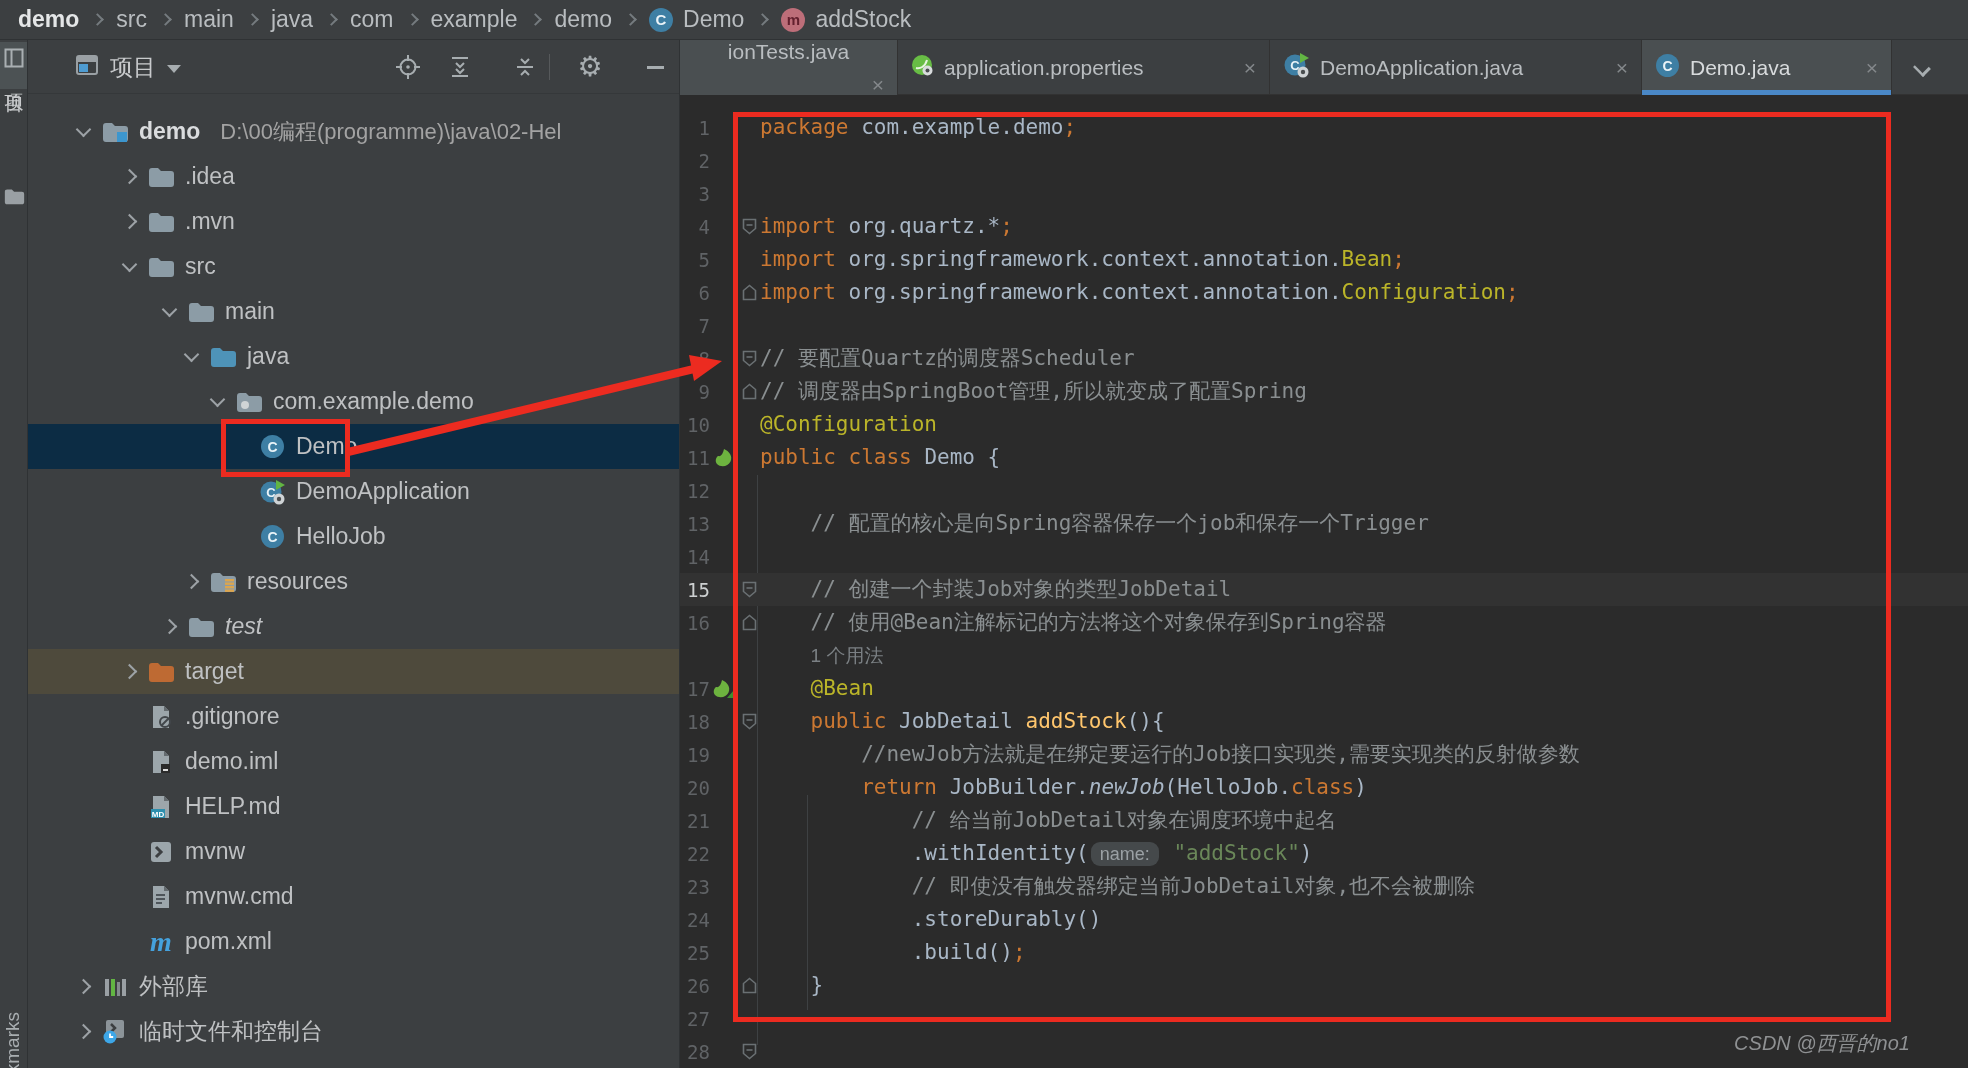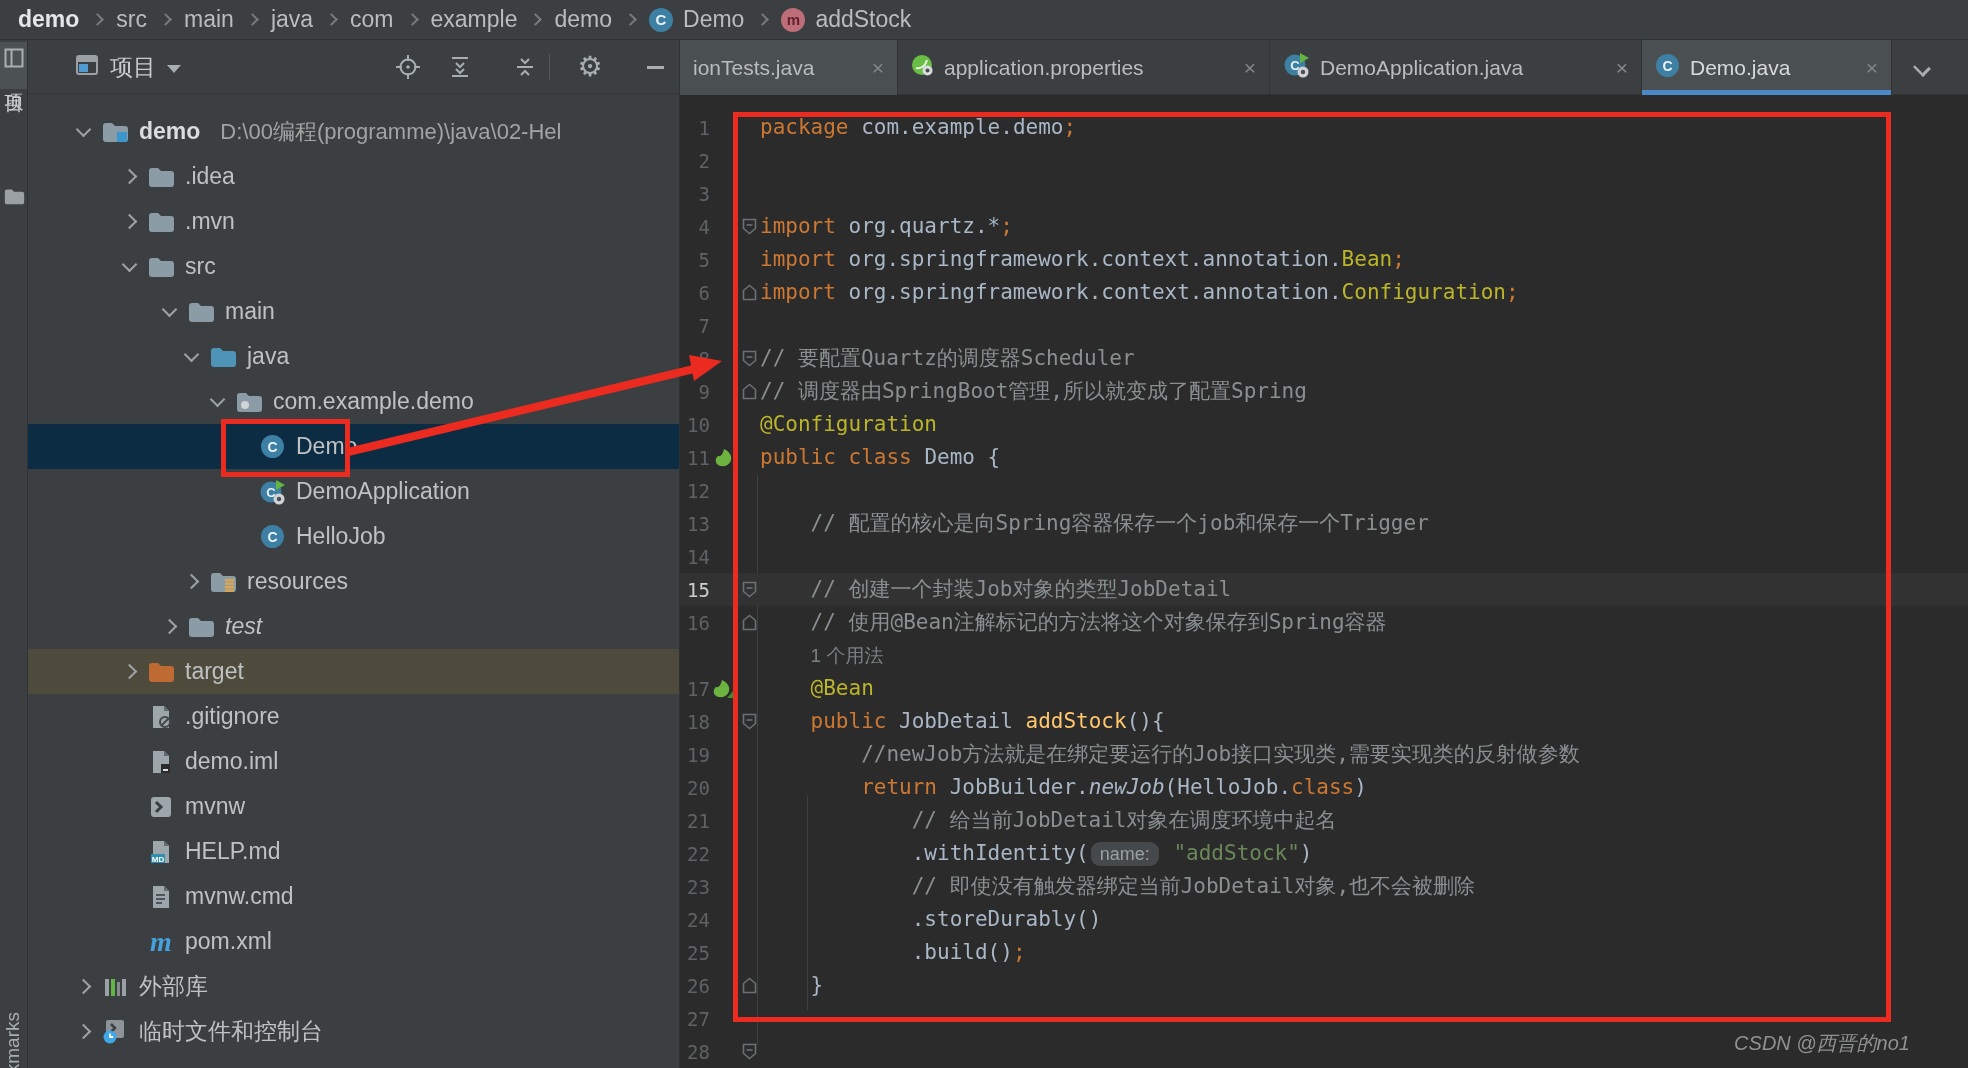--- a/index.html
+++ b/index.html
@@ -401,38 +401,38 @@
             <path d="M13 1l5 5h-5z" fill="#646B6F"></path>
             <rect x="10" y="14" width="9" height="9" fill="#2B2B2B"></rect>
             <rect x="12" y="19" width="5" height="2" fill="#DDDDDD"></rect>
           </svg>
         </span>
         <span class="tlabel">demo.iml</span>
       </div>
       <div class="trow" style="padding-left: 84px;">
         <span class="cbox"></span>
         <span class="ibox">
-          <svg width="22" height="22">
-            <rect x="1" y="1" width="20" height="20" rx="3" fill="#9CA6AB"></rect>
-            <path d="M6 6l5 5-5 5" fill="none" stroke="#3C3F41" stroke-width="3"></path>
-          </svg>
-        </span>
-        <span class="tlabel">mvnw</span>
-      </div>
-      <div class="trow" style="padding-left: 84px;">
-        <span class="cbox"></span>
-        <span class="ibox">
           <svg width="20" height="24" viewBox="0 0 20 24">
             <path d="M2 1h11l5 5v17H2z" fill="#9CA6AB"></path>
             <path d="M13 1l5 5h-5z" fill="#646B6F"></path>
             <rect x="0" y="14" width="14" height="9" fill="#2E8FAE"></rect>
             <text x="7" y="21.5" font-size="8" font-weight="bold" fill="#FFFFFF" text-anchor="middle" font-family="Liberation Sans,sans-serif">MD</text>
           </svg>
         </span>
         <span class="tlabel">HELP.md</span>
+      </div>
+      <div class="trow" style="padding-left: 84px;">
+        <span class="cbox"></span>
+        <span class="ibox">
+          <svg width="22" height="22">
+            <rect x="1" y="1" width="20" height="20" rx="3" fill="#9CA6AB"></rect>
+            <path d="M6 6l5 5-5 5" fill="none" stroke="#3C3F41" stroke-width="3"></path>
+          </svg>
+        </span>
+        <span class="tlabel">mvnw</span>
       </div>
       <div class="trow" style="padding-left: 84px;">
         <span class="cbox"></span>
         <span class="ibox">
           <svg width="20" height="24" viewBox="0 0 20 24">
             <path d="M2 1h11l5 5v17H2z" fill="#9CA6AB"></path>
             <path d="M13 1l5 5h-5z" fill="#646B6F"></path>
             <g fill="#4E555A">
               <rect x="5" y="9" width="9" height="2"></rect>
               <rect x="5" y="13" width="9" height="2"></rect>
@@ -475,21 +475,21 @@
             <path d="M8 14.5v3.5h3.2" stroke="#FFFFFF" stroke-width="1.8" fill="none"></path>
           </svg>
         </span>
         <span class="tlabel">临时文件和控制台</span>
       </div>
     </div>
 </div>
 
 <div class="editor">
   <div class="tabstrip" id="tabs">
-      <div class="tab light" style="width: 218px;">
+      <div class="tab light" style="width: 218px; flex-direction: column;">
         <span>ionTests.java</span>
         <span class="x">×</span>
       </div>
       <div class="tab" style="width: 372px;">
         <span><svg width="23" height="23">
             <circle cx="11" cy="11" r="10" fill="#68BD45"></circle>
             <path d="M5 14c4 1 9-1 11-8" stroke="#E6F4DF" stroke-width="2" fill="none"></path>
             <circle cx="16.5" cy="16.5" r="5" fill="#D9DCDD"></circle>
             <circle cx="16.5" cy="16.5" r="2" fill="#4A4E50"></circle>
           </svg></span>

